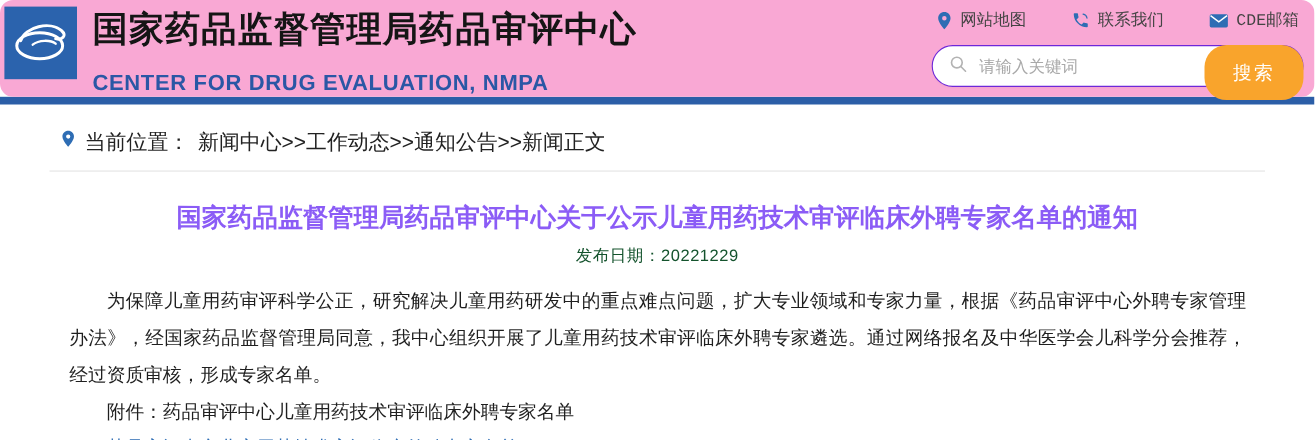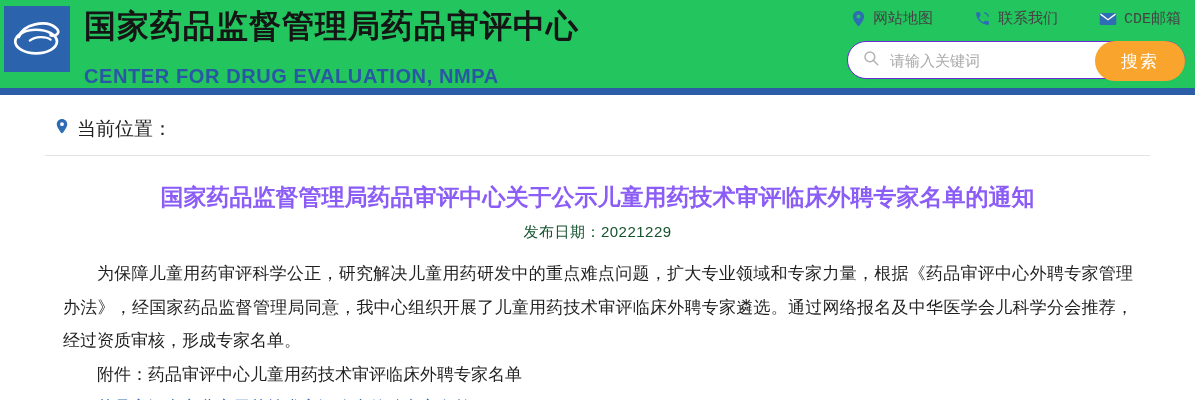--- a/index.html
+++ b/index.html
@@ -7,21 +7,22 @@
     margin: 0; padding: 0;
     width: 1195px; height: 400px;
     overflow: hidden;
     background: #ffffff;
     font-family: "Liberation Sans", "DejaVu Sans", sans-serif;
   }
   
   .header {
     position: relative;
     height: 88px;
-    background: #22c55e;
+    background: #f9a8d4;
+    border-radius: 12px;
   }
   .logo {
     position: absolute; left: 4px; top: 6px;
     width: 66px; height: 66px;
     background: #2b63ad;
     display: flex; align-items: center; justify-content: center;
   }
   .titles { position: absolute; left: 84px; top: 7px; }
   .title-cn {
     font-size: 32px; font-weight: 700; color: #151515;
@@ -52,21 +53,21 @@
     box-shadow: 0 1px 2px rgba(0,0,0,0.03);
   }
   .search-input {
     border: none; outline: none; background: transparent;
     font-size: 15px; color: #333; width: 200px; margin-left: 8px;
     font-family: inherit;
   }
   .search-input::placeholder { color: #a9a9a9; }
   .search-btn {
     position: absolute; right: -1px; top: -1px;
-    height: 40px; width: 90px;
+    height: 50px; width: 90px;
     border: none; border-radius: 20px;
     background: #f9a42c; color: #ffffff;
     font-size: 17px; cursor: pointer;
     font-family: inherit; letter-spacing: 2px;
   }
   
   .blue-bar { height: 7px; background: #2b5ea7; }
   
   .main { padding: 0 45px; position: relative; }
   .breadcrumb {
@@ -164,20 +165,21 @@
 <div class="blue-bar"></div>
 
 <div class="main">
   <div class="breadcrumb">
     <span>
       <svg width="14" height="17" viewBox="0 0 24 28">
           <path d="M12 1C6.9 1 3 5 3 10c0 6.5 9 16 9 16s9-9.5 9-16c0-5-3.9-9-9-9zm0 12.3A3.3 3.3 0 1 1 12 6.7a3.3 3.3 0 0 1 0 6.6z" fill="#2e6db4"></path>
         </svg>
     </span>
     <span>当前位置：</span>
+    <span class="breadcrumb-path">新闻中心&gt;&gt;工作动态&gt;&gt;通知公告&gt;&gt;新闻正文</span>
   </div>
 
   <hr class="separator">
 
   <h1 class="article-title">国家药品监督管理局药品审评中心关于公示儿童用药技术审评临床外聘专家名单的通知</h1>
 
   <div class="pub-date">
     <span>发布日期：</span><span>20221229</span>
   </div>
 

